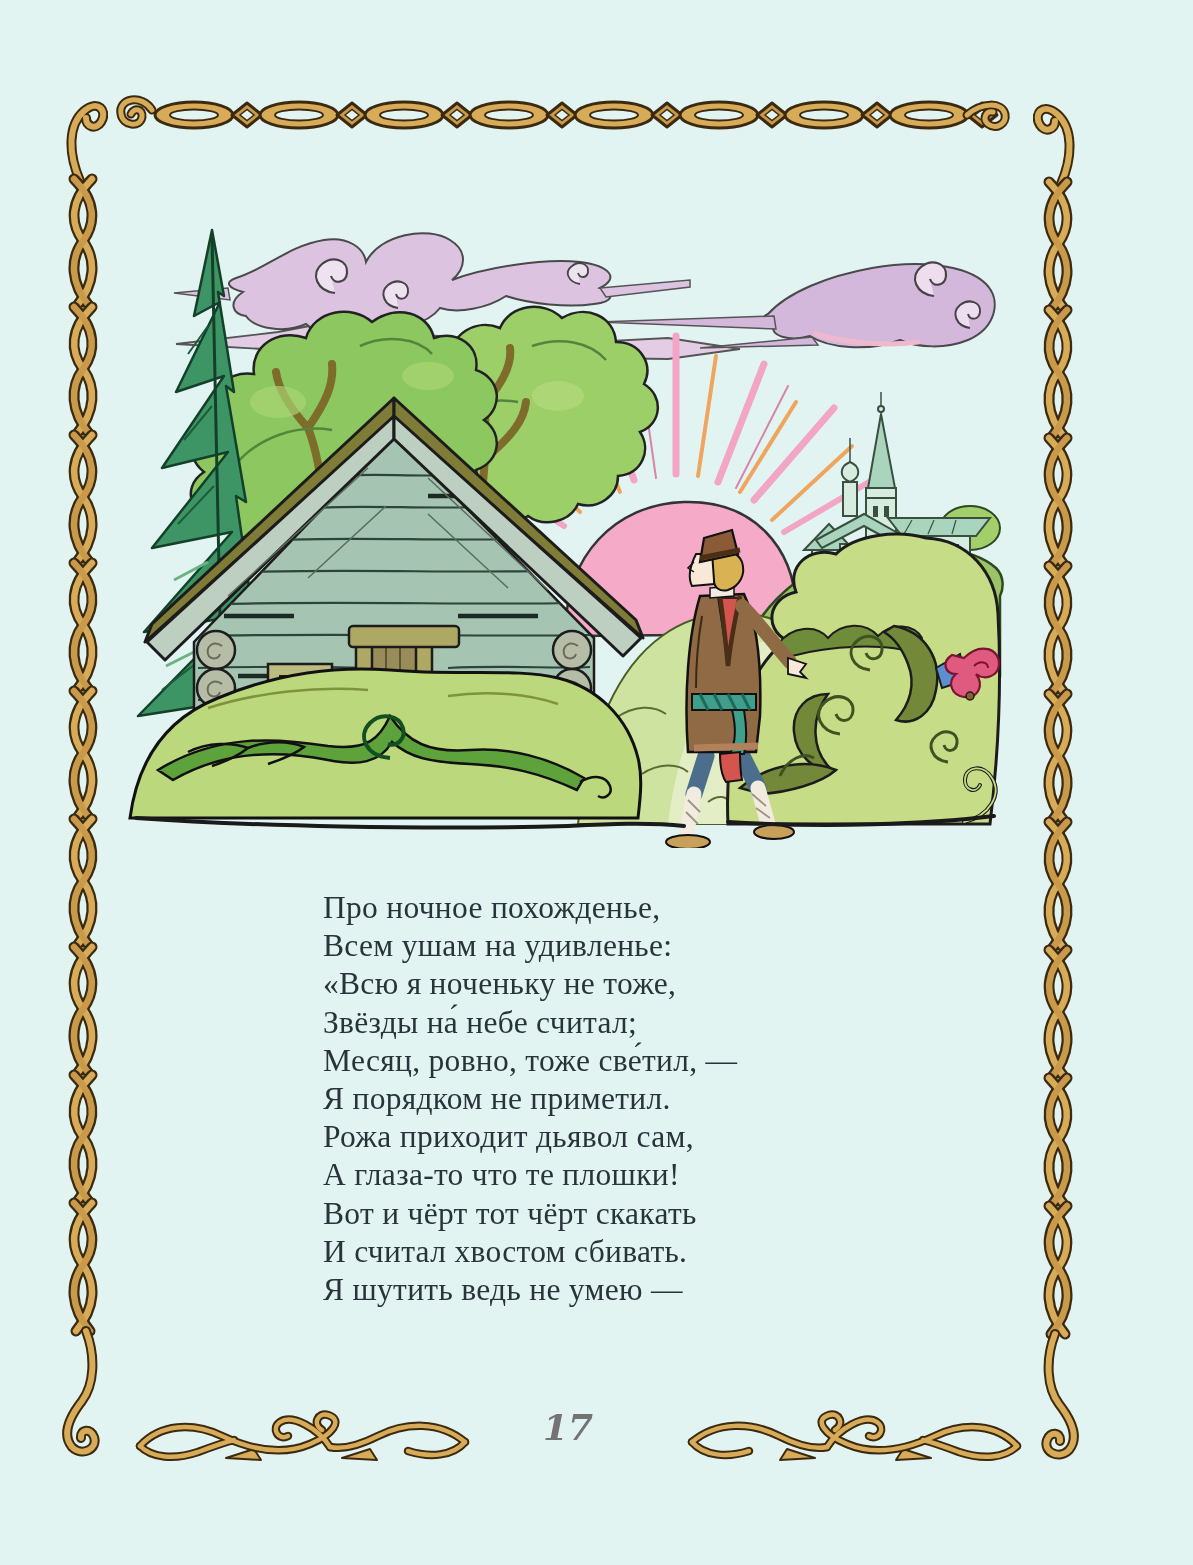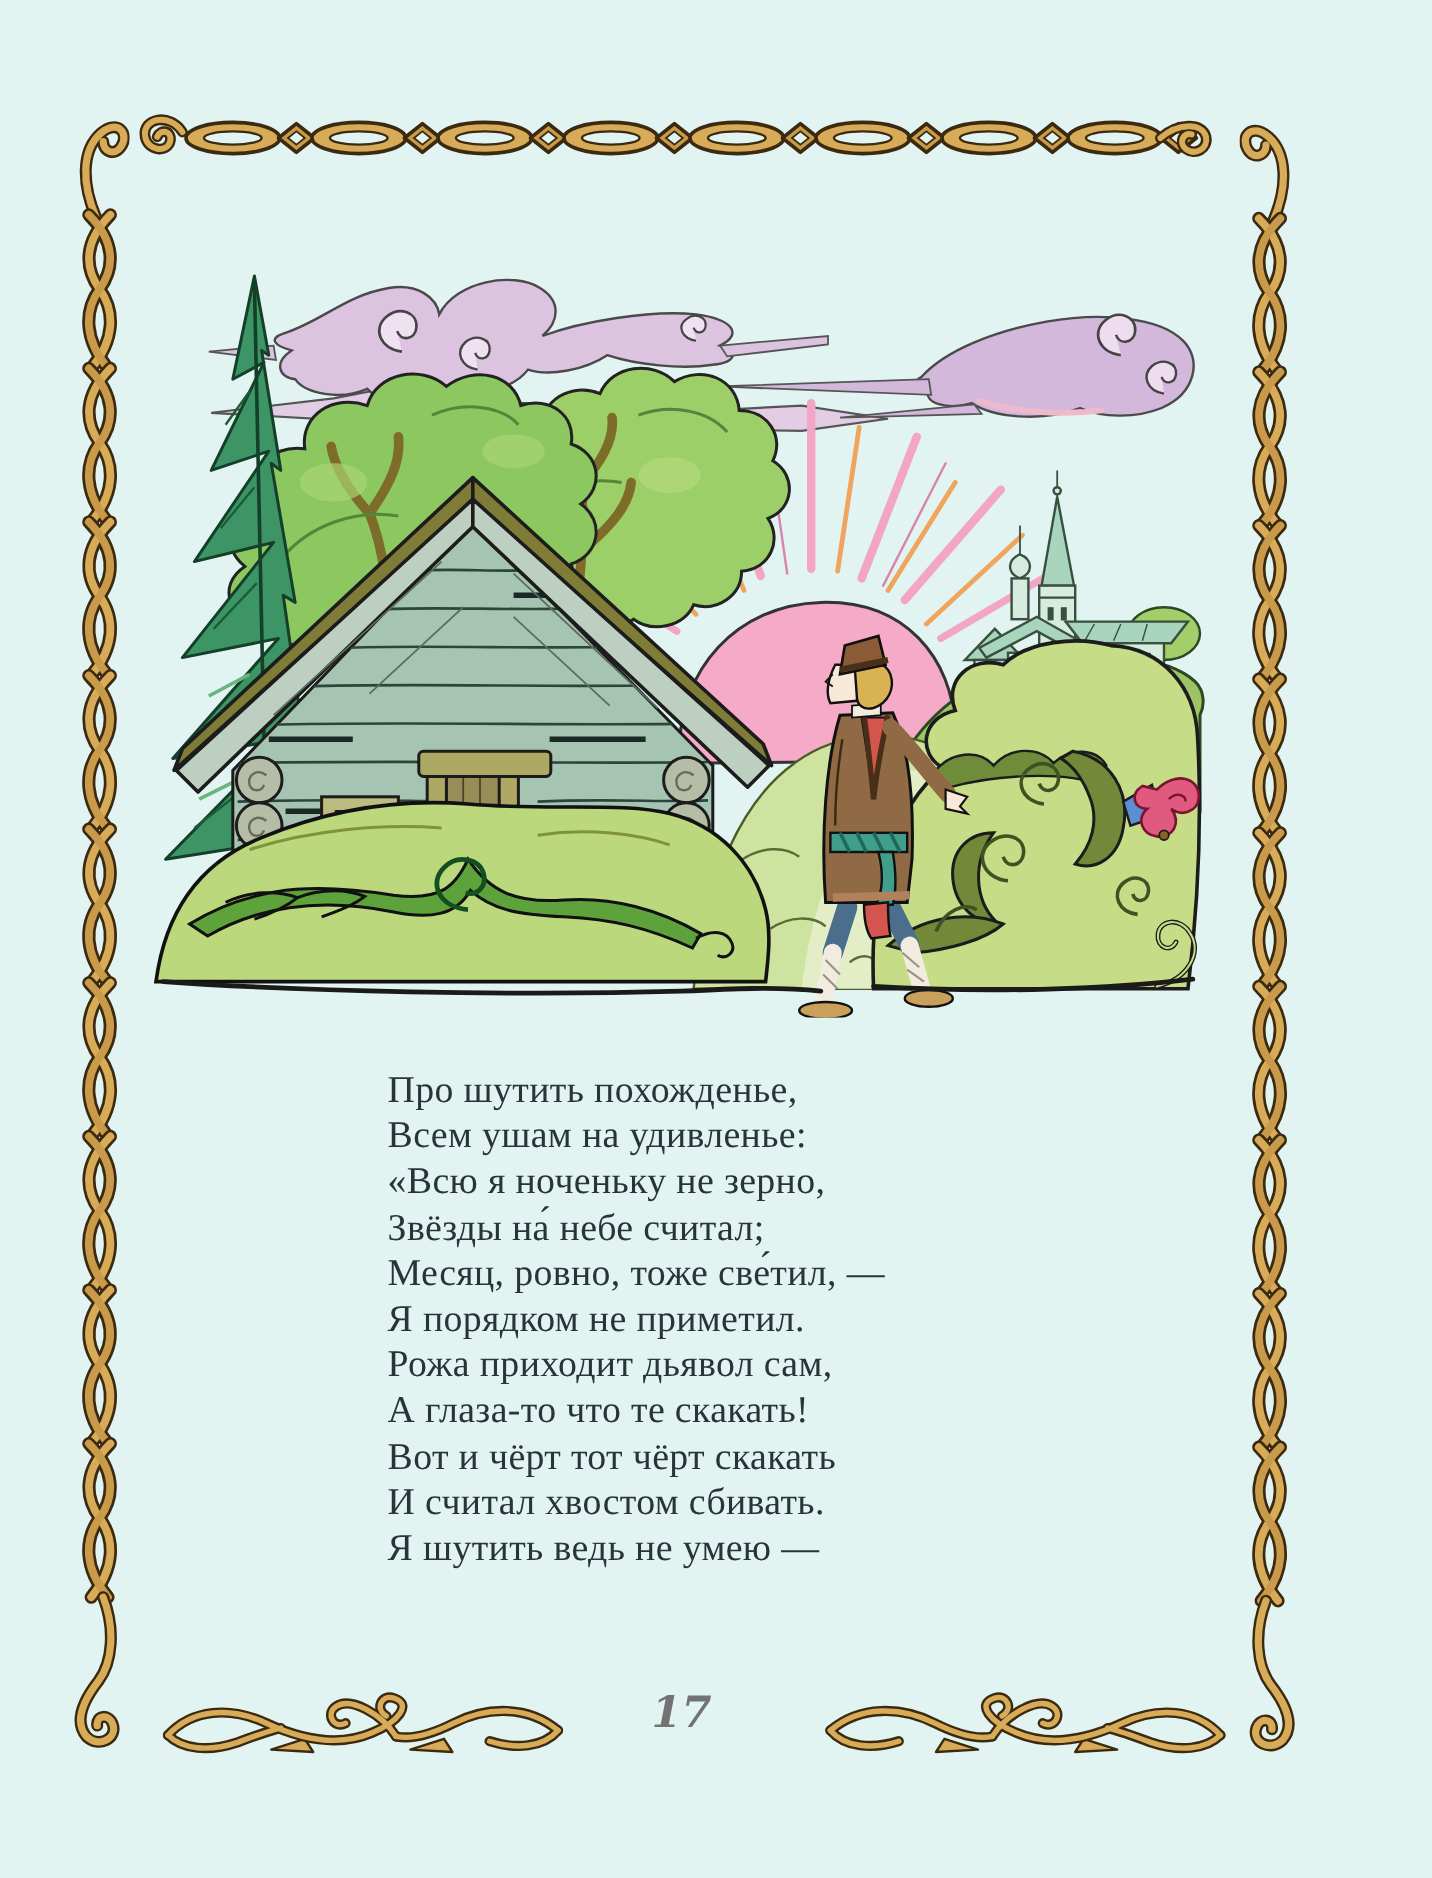--- a/index.html
+++ b/index.html
@@ -326,28 +326,28 @@
     <path d="M584,356 C598,352 610,356 614,366 C618,378 612,390 600,394 C592,396 586,392 586,384 Z" fill="#d9b253" stroke="#111" stroke-width="2"></path>
     <path d="M566,366 L560,372 L566,376" fill="none" stroke="#111" stroke-width="1.5"></path>
     <path d="M576,342 L604,334 L610,358 L572,366 Z" fill="#8a5b36" stroke="#111" stroke-width="2.2"></path>
     <path d="M572,362 L612,354" stroke="#4a2f18" stroke-width="5"></path>
   </g>
 
   <path d="M8,622 C120,630 300,634 440,630 C480,628 520,626 556,630 M600,626 C700,632 800,628 866,620" fill="none" stroke="#1a1a1a" stroke-width="4" stroke-linecap="round"></path>
 </svg>
 
 <div class="poem">
-  <p>Про шутить похожденье,</p>
+  <p>Про ночное похожденье,</p>
   <p>Всем ушам на удивленье:</p>
-  <p>«Всю я ноченьку не зерно,</p>
+  <p>«Всю я ноченьку не тоже,</p>
   <p>Звёзды на́ небе считал;</p>
   <p>Месяц, ровно, тоже све́тил, —</p>
   <p>Я порядком не приметил.</p>
   <p>Рожа приходит дьявол сам,</p>
-  <p>А глаза-то что те скакать!</p>
+  <p>А глаза-то что те плошки!</p>
   <p>Вот и чёрт тот чёрт скакать</p>
   <p>И считал хвостом сбивать.</p>
   <p>Я шутить ведь не умею —</p>
 </div>
 
 <svg class="abs" style="left:130px;top:1406px" width="345" height="62" viewBox="0 0 345 62">
   <defs>
     <g id="flourish">
       <path d="M96,52 l28,-9 l7,11 Z" fill="#d8ab58" stroke="#3b2a10" stroke-width="2" stroke-linejoin="round"></path>
       <path d="M212,52 l28,-9 l7,11 Z" fill="#d8ab58" stroke="#3b2a10" stroke-width="2" stroke-linejoin="round"></path>

